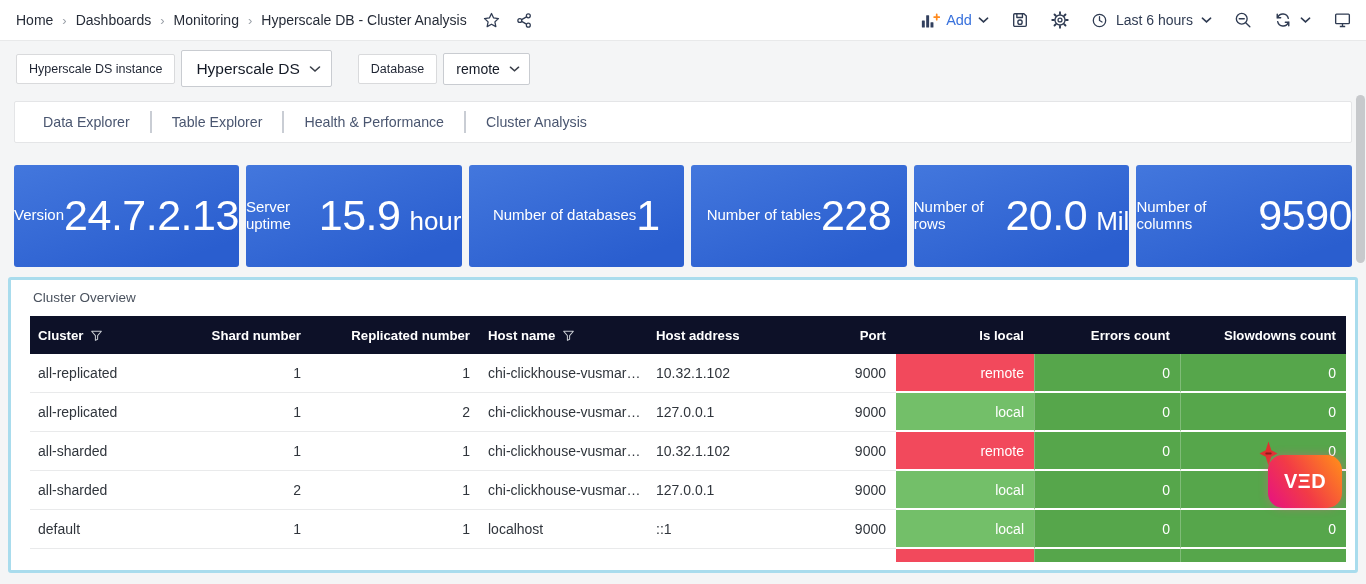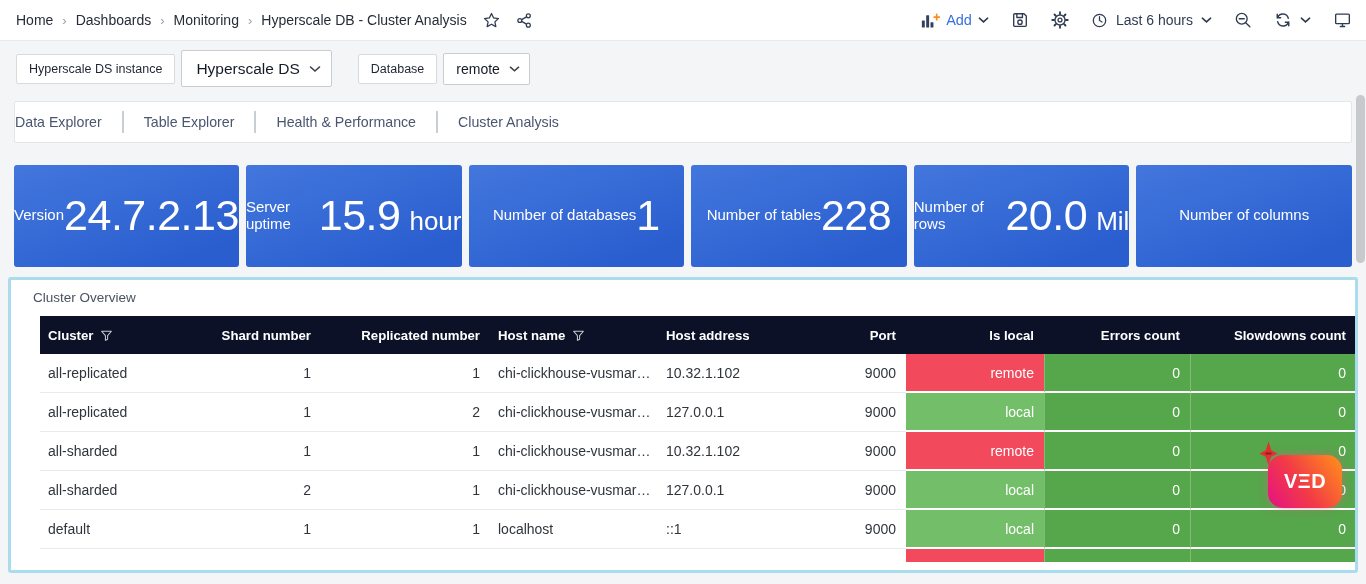--- a/index.html
+++ b/index.html
@@ -39,38 +39,38 @@
   .var-row{display:flex;align-items:center;padding:9px 16px 0}
   .var-label{background:#fff;border:1px solid #d9dadc;border-radius:2px;height:30px;
     line-height:28px;padding:0 12px;font-size:12.5px;color:#1f2533;white-space:nowrap}
   .var-value{background:#fff;border:1px solid #c9ccd1;border-radius:2px;display:flex;
     align-items:center;cursor:pointer;color:#141a26;margin-left:6px;font-family:inherit}
   .var-value.lg{height:37px;font-size:15.5px;padding:0 10px 0 14px;margin-right:26px}
   .var-value.sm{height:32px;font-size:14px;padding:0 9px 0 12px}
   .var-value .chev{margin-left:9px}
   
   .tabs-panel{margin:14px 14px 0;height:42px;background:#fff;border:1px solid #e4e5e7;
-    border-radius:2px;display:flex;align-items:center;}
+    border-radius:2px;display:flex;align-items:center;padding-left:28px}
   .tab{font-size:14.2px;color:#4a5670;cursor:pointer;white-space:nowrap;text-decoration:none}
   .tab-sep{width:2px;height:22px;background:#c9cdd4;margin:0 20px}
   
   .stats-row{display:flex;gap:7px;margin:22px 14px 0}
   .stat{flex:1;height:102px;border-radius:3px;color:#fff;
     background:linear-gradient(160deg,var(--stat-grad-top) 0%,var(--stat-grad-bottom) 85%);
     display:flex;flex-direction:row;align-items:center;justify-content:center}
   .stat-title{font-size:15px;margin-bottom:3px}
   .stat-valrow{display:flex;align-items:baseline}
   .stat-value{font-size:43px;font-weight:500;letter-spacing:-.5px;line-height:1.05}
   .stat-unit{font-size:26px;font-weight:400;margin-left:9px}
   .stat-unit:empty{display:none}
   
   .cluster-panel{margin:10px 8px 0;height:296px;background:#fff;
     border:3px solid var(--panel-highlight);border-radius:3px;overflow:hidden}
   .panel-title{font-size:13.5px;color:#4a525e;padding:10px 0 11px 22px;cursor:pointer;width:max-content}
-  .tbl{margin-left:29px;width:1316px}
+  .tbl{margin-left:19px;width:1316px}
   .tbl-head{display:flex;height:38px;background:var(--table-header-bg);align-items:center}
   .th{display:flex;align-items:center;height:100%;color:#fff;font-size:13.2px;font-weight:700;cursor:pointer}
   .tr{display:flex}
   .td{height:39px;display:flex;align-items:center;font-size:14px;color:#30353c;
     border-bottom:1px solid #e9eaeb;background:#fff;overflow:hidden;white-space:nowrap}
   .align-left{justify-content:flex-start;padding-left:8px}
   .align-right{justify-content:flex-end;padding-right:10px}
   .td.cell-remote{background:var(--remote-bg);color:#fff;font-weight:500;border-bottom:2px solid #fff}
   .td.cell-local{background:var(--local-bg);color:#fff;font-weight:500;border-bottom:2px solid #fff}
   .td.cell-count{background:var(--count-bg);color:#fff;font-weight:500;
@@ -273,20 +273,23 @@
   </div>
   <div class="stat">
     <div class="stat-title">Number of rows</div>
     <div class="stat-valrow">
         <span class="stat-value">20.0</span>
         <span class="stat-unit">Mil</span>
       </div>
   </div>
   <div class="stat">
     <div class="stat-title">Number of columns</div>
+    <div class="stat-valrow">
+        <span class="stat-value">9590</span>
+      </div>
   </div>
 </div>
 
 <div class="cluster-panel">
   <div class="panel-title">Cluster Overview</div>
   <div class="tbl">
     <div class="tbl-head">
         <div class="th align-left" style="width: 173px;">
           <span>Cluster</span>
           <span class="filter-ic">

